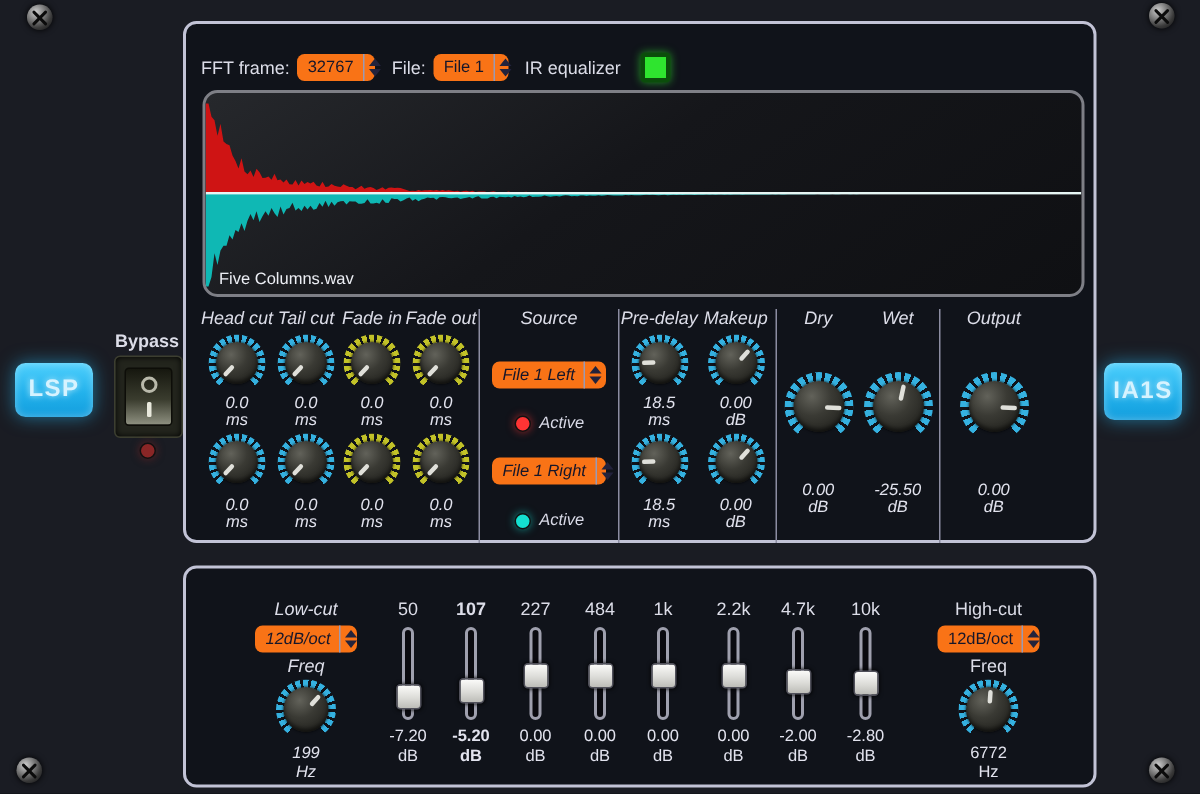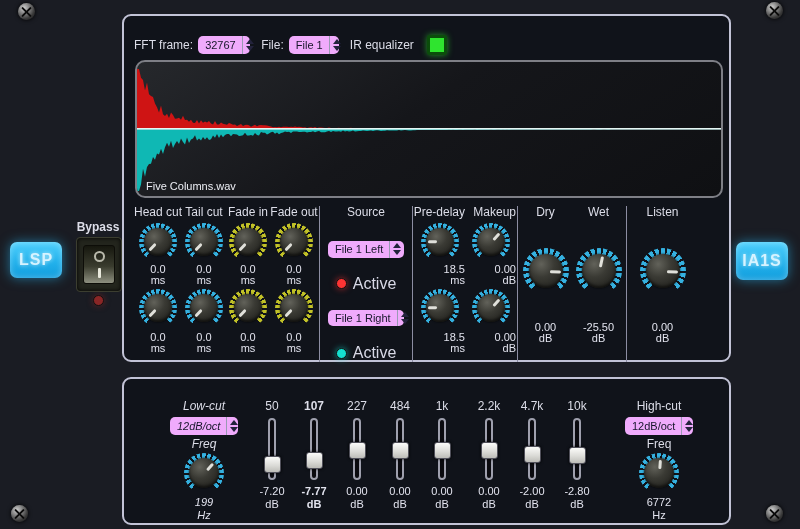--- a/index.html
+++ b/index.html
@@ -35,41 +35,41 @@
   .led-dot{width:9px;height:9px;border-radius:50%;border:1px solid #111;}
   .mini-led{width:7px;height:7px;border-radius:50%;border:1px solid #0c1a0c;margin:0 auto;}
 
   
   .panel{position:absolute;border:2px solid #c2c3d6;border-radius:9px;background:#10131a;box-sizing:border-box;}
   .tab{position:absolute;top:-14px;left:2px;height:15px;line-height:15px;padding:0 9px;
     background:#d9dae8;color:#14142e;font-size:12px;border-radius:5px 5px 0 0;white-space:nowrap;}
 
   
   .ir-header{position:absolute;left:10px;top:19px;display:flex;align-items:center;gap:5px;}
-  .spinner{height:18px;display:inline-flex;align-items:center;background:#f0abfc;border-radius:5px;
+  .spinner{height:18px;display:inline-flex;align-items:center;background:#f97316;border-radius:5px;
     padding:0 0 0 7px;color:#16162a;font-size:11px;box-sizing:border-box;}
   .sp-val{padding-right:6px;white-space:nowrap;}
   .sp-arrows{display:flex;flex-direction:column;justify-content:center;gap:2px;border-left:1px solid #9a9ab4;
     padding:0 3px;margin-left:auto;height:100%;}
   .sp-arrows i{display:block;width:0;height:0;border-left:4px solid transparent;border-right:4px solid transparent;}
   .sp-arrows i.up{border-bottom:5px solid #23233c;}
   .sp-arrows i.dn{border-top:5px solid #23233c;}
   .led-square{width:14px;height:14px;border-radius:3px;margin-left:8px;
     border:3px solid #0b4d0b;box-shadow:0 0 7px rgba(50,240,50,.6);}
 
   
   .waveform{position:absolute;left:11px;top:44px;width:584px;height:134px;border:2px solid #7e7f86;border-radius:10px;
     background:linear-gradient(145deg,#26282c 0%,#15161a 45%,#0f1013 100%);overflow:hidden;}
   .wave-name{position:absolute;left:9px;bottom:4px;font-size:11px;color:#eceef4;}
 
   
   .controls{position:absolute;left:10px;top:190px;height:156px;display:flex;align-items:stretch;}
   .vdiv{width:1px;background:#8c8da2;margin:0 1px;}
-  .kcol{display:flex;flex-direction:column;align-items:center;}
-  .w48{width:48px;} .w44{width:44px;} .w38{width:38px;} .w90{width:90px;} .w51{width:51px;align-items:flex-end;} .w53{width:53px;} .w69{width:69px;}
+  .kcol{display:flex;flex-direction:column;align-items:center;font-style:italic;}
+  .w48{width:48px;} .w44{width:44px;} .w38{width:38px;} .w90{width:90px;} .w51{width:51px;} .w53{width:53px;} .w69{width:69px;}
   .knob{position:relative;border-radius:50%;}
   .knob .ring{position:absolute;inset:0;border-radius:50%;}
   .knob .cap{position:absolute;border-radius:50%;
     background:radial-gradient(circle at 36% 30%,#62625a 0%,#3a3a34 40%,#22221e 85%);
     box-shadow:inset 0 -2px 3px rgba(0,0,0,.6),0 0 2px #000;}
   .knob .ptr{position:absolute;border-radius:50%;}
   .knob .ptr i{position:absolute;top:2px;left:50%;width:3px;height:9px;margin-left:-1.5px;background:#e0e0da;border-radius:1.5px;}
   .k38{width:38px;height:38px;margin:4px auto 0;}
   .k38 .cap,.k38 .ptr{inset:5px;}
   .k46{width:46px;height:46px;margin:29px auto 0;}
@@ -83,21 +83,21 @@
   .kval.big{margin-top:28px;}
 
   .listen-btn{width:30px;height:30px;margin:6px auto 0;border-radius:2px;
     background:linear-gradient(180deg,#ffffff 0%,#ececec 60%,#d6d6d6 100%);
     border:1px solid #6e6e74;box-shadow:0 0 0 1px #1a1a1e,inset 0 1px 0 #fff;}
   .listen-btn.row2{margin-top:17px;}
   .mini-led.r1{margin-top:13px;} .mini-led.r2{margin-top:14px;}
 
   .src-combo{width:76px;margin:0 auto;}
   .src-combo.c1{margin-top:22px;} .src-combo.c2{margin-top:17px;}
-  .active-row{display:flex;align-items:center;justify-content:center;gap:6px;font-size:16px;}
+  .active-row{display:flex;align-items:center;justify-content:center;gap:6px;font-size:11px;}
   .active-row.a1{margin-top:17px;} .active-row.a2{margin-top:18px;}
 
   
   .cutblock{position:absolute;width:92px;display:flex;flex-direction:column;align-items:center;}
   .cutblock .spinner{width:68px;margin:4px auto 0;}
   .cutblock .freq{margin-top:3px;}
   .band{position:absolute;width:40px;display:flex;flex-direction:column;align-items:center;}
   .vslider{position:relative;width:40px;height:62px;margin-top:5px;}
   .vslider .track{position:absolute;left:16px;top:0;width:8px;height:62px;box-sizing:border-box;
     border:2px solid #9fa0ae;border-radius:4px;background:#0a0a0f;}
@@ -343,21 +343,21 @@
               <i></i>
             </div>
           </div>
         <div class="kval big">-25.50</div>
         <div class="kunit">dB</div>
       </div>
 
       <div class="vdiv"></div>
 
       <div class="kcol w69">
-        <div class="lbl">Listen</div>
+        <div class="lbl">Output</div>
         <div class="knob k46">
             <div class="ring" style="background: repeating-conic-gradient(from 212deg, rgb(16, 19, 26) 0deg, rgb(16, 19, 26) 6deg, rgba(0, 0, 0, 0) 6deg, rgba(0, 0, 0, 0) 17deg), conic-gradient(from 147deg, rgb(16, 19, 26) 0deg, rgb(16, 19, 26) 66deg, rgb(53, 177, 224) 66deg, rgb(53, 177, 224) 360deg);"></div>
             <div class="cap"></div>
             <div class="ptr" style="transform: rotate(92deg);">
               <i></i>
             </div>
           </div>
         <div class="kval big">0.00</div>
         <div class="kunit">dB</div>
       </div>
@@ -396,21 +396,21 @@
         </div>
       <div class="kval">-7.20</div>
       <div class="kunit" style="margin-top:2px;">dB</div>
     </div>
     <div class="band" style="left:170px;top:21px;font-weight:bold;">
       <div class="lbl">107</div>
       <div class="vslider">
           <div class="track"></div>
           <div class="handle" style="top: 34.2px;"></div>
         </div>
-      <div class="kval">-7.77</div>
+      <div class="kval">-5.20</div>
       <div class="kunit" style="margin-top:2px;">dB</div>
     </div>
     <div class="band" style="left:213px;top:21px;">
       <div class="lbl">227</div>
       <div class="vslider">
           <div class="track"></div>
           <div class="handle" style="top: 23.5px;"></div>
         </div>
       <div class="kval">0.00</div>
       <div class="kunit" style="margin-top:2px;">dB</div>

